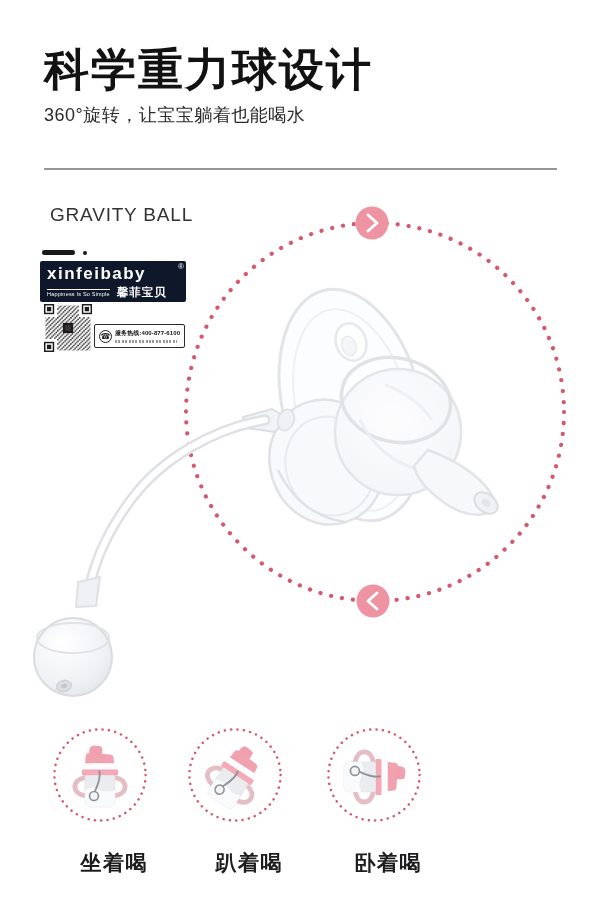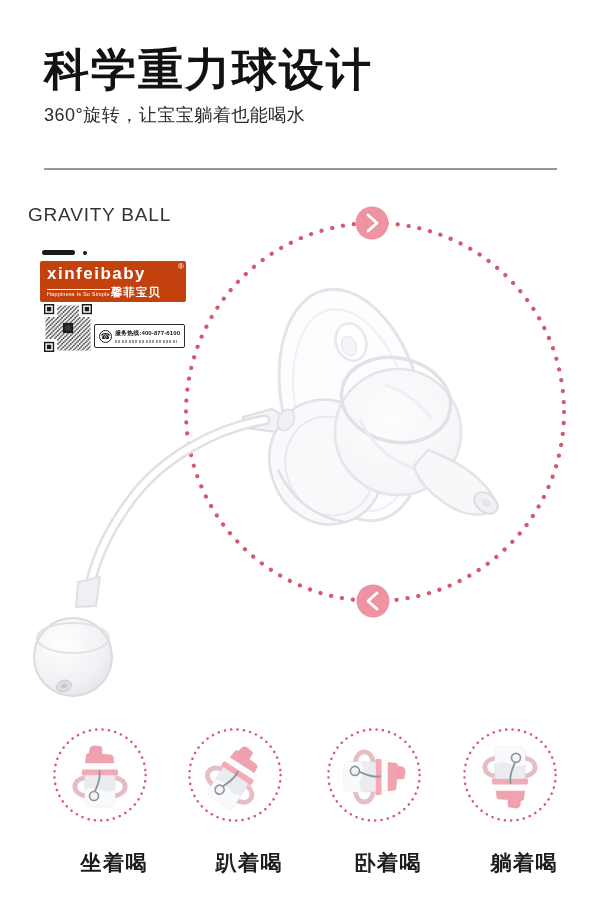--- a/index.html
+++ b/index.html
@@ -5,32 +5,32 @@
   html,body{margin:0;padding:0;background:#fff;}
   .page{position:relative;width:600px;height:911px;background:#ffffff;overflow:hidden;
         font-family:"Liberation Sans","DejaVu Sans",sans-serif;color:#1a1a1a;}
 
   
   .title{position:absolute;left:44px;top:44px;font-size:45px;font-weight:900;
          color:#121212;letter-spacing:2px;line-height:1.15;}
   .subtitle{position:absolute;left:44px;top:103px;font-size:18px;font-weight:400;
             color:#2b2b2b;letter-spacing:0.5px;}
   .divider{position:absolute;left:44px;top:168px;width:513px;height:2px;background:#979797;}
-  .section-label{position:absolute;left:28px;top:204px;font-size:19px;font-weight:500;
+  .section-label{position:absolute;left:50px;top:204px;font-size:19px;font-weight:500;
                  color:#333;letter-spacing:0.8px;}
 
   
   .brand{position:absolute;left:40px;top:248px;width:170px;height:115px;}
   .dashdot-dash{position:absolute;left:2px;top:2px;width:33px;height:5px;background:#191919;border-radius:2.5px;}
   .dashdot-dot{position:absolute;left:43px;top:3px;width:4px;height:4px;background:#191919;border-radius:50%;}
-  .logo-box{position:absolute;left:0;top:13px;width:146px;height:41px;background:#c2410c;
+  .logo-box{position:absolute;left:0;top:13px;width:146px;height:41px;background:#0f172a;
             border-radius:2px;box-sizing:border-box;padding:3px 7px 2px 7px;}
   .logo-main{color:#fff;font-size:17px;font-weight:800;letter-spacing:1.5px;line-height:20px;}
   .logo-reg{position:absolute;right:2px;top:1px;color:#fff;font-size:8px;}
-  .logo-sub{display:flex;align-items:baseline;gap:1px;margin-top:1px;}
+  .logo-sub{display:flex;align-items:baseline;gap:7px;margin-top:1px;}
   .logo-slogan{color:#fff;font-size:5.5px;letter-spacing:0.2px;border-top:1px solid #fff;padding-top:1.5px;}
   .logo-cn{color:#fff;font-size:11.5px;font-weight:700;letter-spacing:1px;}
   .qr{position:absolute;left:4px;top:56px;width:48px;height:48px;}
   .hotline{position:absolute;left:54px;top:76px;height:24px;background:#fff;border:1.2px solid #2b2b2b;
            border-radius:2px;display:flex;align-items:center;gap:3px;padding:0 4px;box-sizing:border-box;}
   .phone-ic{width:13px;height:13px;border:1.1px solid #1c1c1c;border-radius:50%;display:flex;
             align-items:center;justify-content:center;font-size:8px;color:#1c1c1c;box-sizing:border-box;}
   .hotline-col{display:flex;flex-direction:column;justify-content:center;}
   .hotline-num{font-size:6px;font-weight:700;color:#111;white-space:nowrap;letter-spacing:0.1px;}
   .hotline-fineprint{margin-top:2px;width:62px;height:3px;
@@ -213,25 +213,14 @@
       <circle cx="50" cy="50" r="47.5" fill="#ffffff" stroke="#d4596e" stroke-width="2.6" stroke-linecap="round" stroke-dasharray="0.1 6.55"></circle>
       <g transform="rotate(90 50 52)">
         <g transform="translate(50,52) scale(0.78) translate(-50,-44)">
             <use href="#bottle"></use>
           </g>
       </g>
     </svg>
     <div class="usage-label">卧着喝</div>
   </div>
 
-  <div class="usage-item u3">
-    <svg width="96" height="96" viewBox="0 0 100 100">
-      <circle cx="50" cy="50" r="47.5" fill="#ffffff" stroke="#d4596e" stroke-width="2.6" stroke-linecap="round" stroke-dasharray="0.1 6.55"></circle>
-      <g transform="rotate(180 50 52)">
-        <g transform="translate(50,52) scale(0.78) translate(-50,-44)">
-            <use href="#bottle"></use>
-          </g>
-      </g>
-    </svg>
-    <div class="usage-label">躺着喝</div>
-  </div>
 
 </div>
 
 </body></html>

